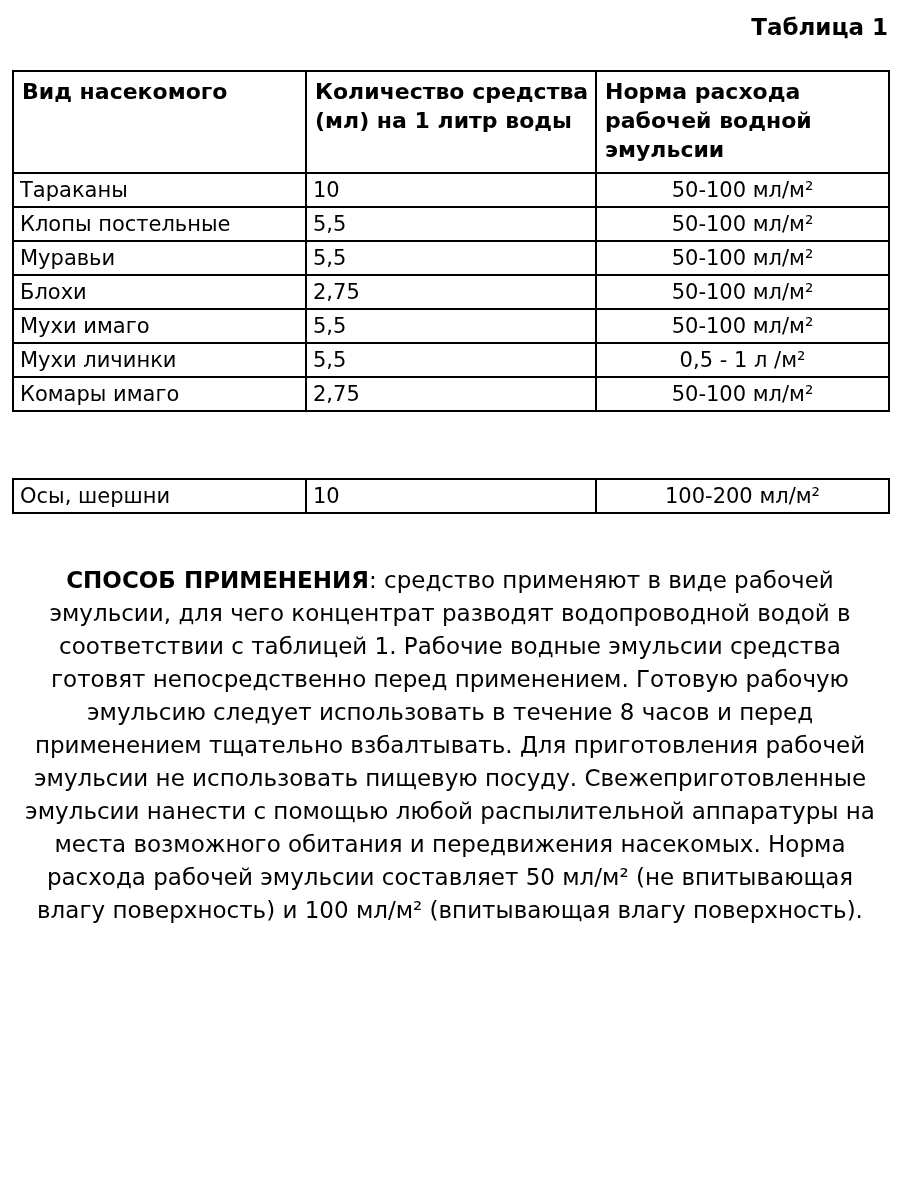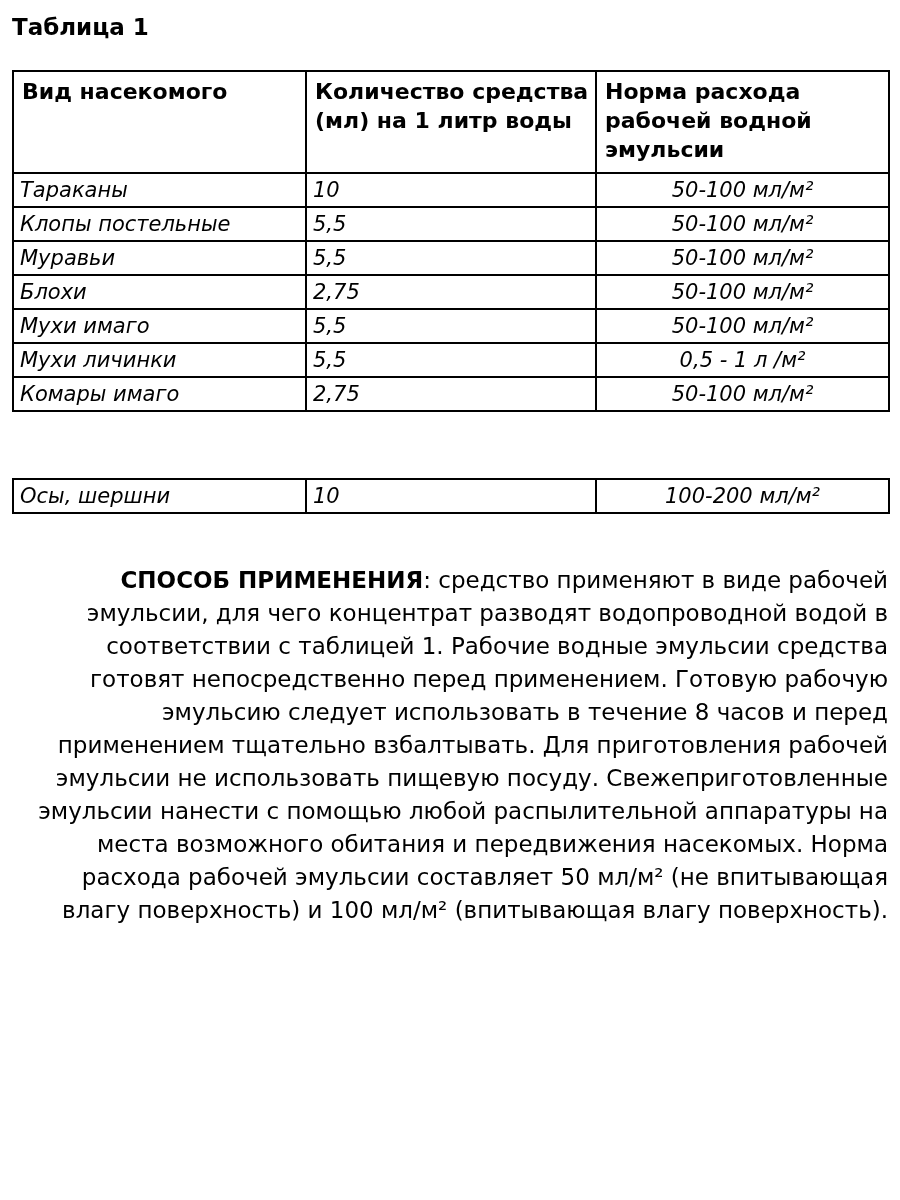--- a/index.html
+++ b/index.html
@@ -11,21 +11,21 @@
   }
   .page {
     width: 900px;
     height: 1200px;
     box-sizing: border-box;
     padding: 8px 12px 0 12px;
     background: #ffffff;
     overflow: hidden;
   }
   .doc-title {
-    text-align: left;
+    text-align: right;
     font-weight: bold;
     font-size: 23px;
     margin: 6px 0 30px 0;
   }
   table.data-table {
     border-collapse: collapse;
     width: 876px;
     table-layout: fixed;
   }
   table.data-table col.c1 { width: 293px; }
@@ -44,32 +44,31 @@
     vertical-align: top;
     line-height: 1.32;
     padding: 5px 6px 8px 8px;
     border-radius: 18px;
   }
   table.data-table td {
     font-size: 21px;
     height: 34px;
     padding: 1px 6px;
     vertical-align: middle;
-    font-style: italic;
   }
   td.col-name { text-align: left; padding-left: 8px; }
   td.col-qty  { text-align: left; }
   td.col-rate { text-align: center; }
   .table-gap-1 { height: 31px; }
   .table-gap-2 { height: 35px; }
   .usage {
     margin-top: 50px;
     font-size: 23px;
     line-height: 33px;
-    text-align: right;
+    text-align: center;
   }
   .usage .usage-heading {
     font-weight: bold;
   }
 </style>
 </head>
 <body>
 
 <div class="page">
 

